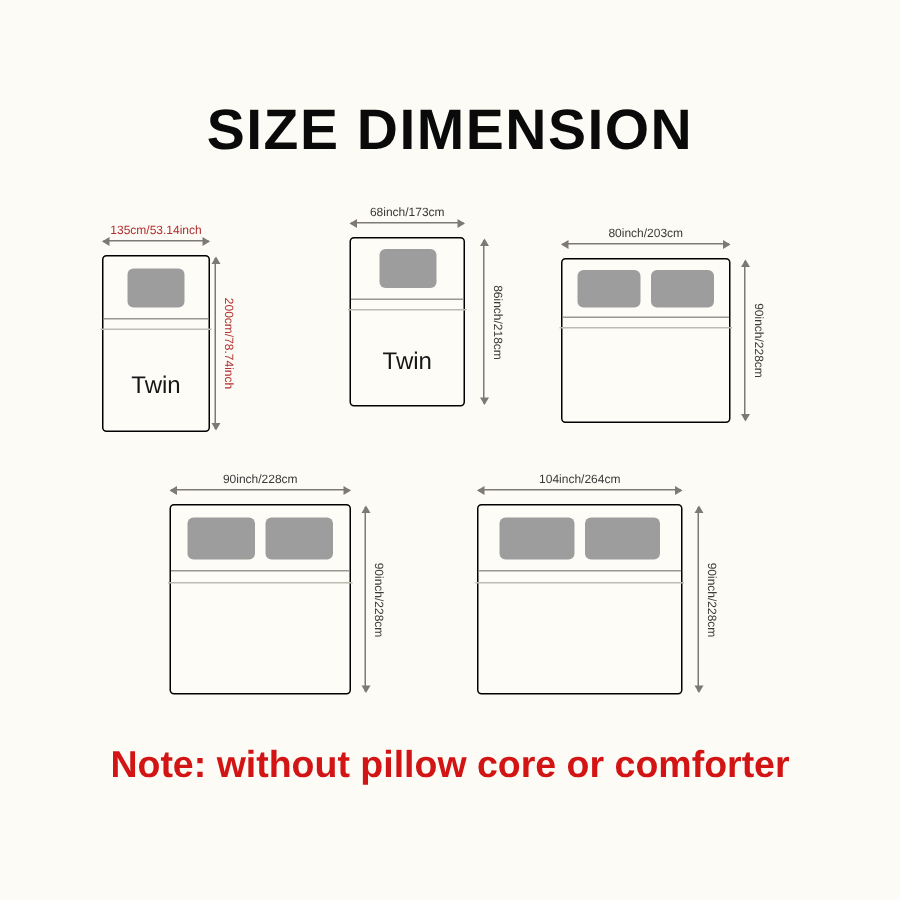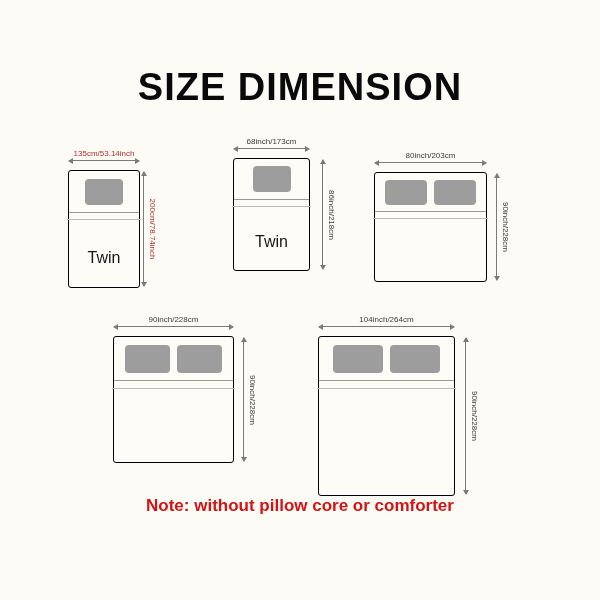--- a/index.html
+++ b/index.html
@@ -4,21 +4,21 @@
 <style>
   * { margin:0; padding:0; box-sizing:border-box; }
   html,body { background:#ffffff; }
   body { font-family:"Liberation Sans", sans-serif; }
   .canvas { position:relative; width:600px; height:600px; background:#fcfbf5; overflow:hidden; }
 
   .title { position:absolute; top:66px; left:0; width:100%; text-align:center;
            font-size:38px; font-weight:800; letter-spacing:1px; color:#0a0a0a; }
 
   .note { position:absolute; top:496px; left:0; width:100%; text-align:center;
-          font-size:17px; font-weight:700; color:#d21414; }
+          font-size:25px; font-weight:700; color:#d21414; }
 
   .bed-group { position:absolute; }
   .bed { position:absolute; inset:0; border:1px solid #000000; border-radius:3px; background:#fdfcf7; }
   .pillow-row { position:absolute; left:0; right:0; display:flex; justify-content:center; gap:7px; }
   .pillow { background:#9d9d9d; border-radius:4px; }
   .divider { position:absolute; left:0; right:0; border-top:1px solid #99978f; }
   .fold { position:absolute; left:-2px; right:-2px; border-top:1px solid #bdbbb2; }
   .bed-name { position:absolute; left:0; right:0; text-align:center; font-size:16px; color:#161616; }
 
   .wlabel { position:absolute; top:-21px; left:50%; transform:translateX(-50%);
@@ -61,21 +61,21 @@
   .g3 .arrow-v { left:122px; } .g3 .hlabel { left:127px; }
 
   
   .g4 { left:113px; top:336px; width:121px; height:127px; }
   .g4 .pillow-row { top:8px; } .g4 .pillow { width:45px; height:28px; }
   .g4 .divider { top:43px; } .g4 .fold { top:51px; }
   .g4 .bed-name { top:90px; }
   .g4 .arrow-v { left:130px; } .g4 .hlabel { left:135px; }
 
   
-  .g5 { left:318px; top:336px; width:137px; height:160px; }
+  .g5 { left:318px; top:336px; width:137px; height:127px; }
   .g5 .pillow-row { top:8px; } .g5 .pillow { width:50px; height:28px; }
   .g5 .divider { top:43px; } .g5 .fold { top:51px; }
   .g5 .bed-name { top:90px; }
   .g5 .arrow-v { left:147px; } .g5 .hlabel { left:152px; }
 </style>
 </head>
 <body>
 
 <div class="canvas">
 

